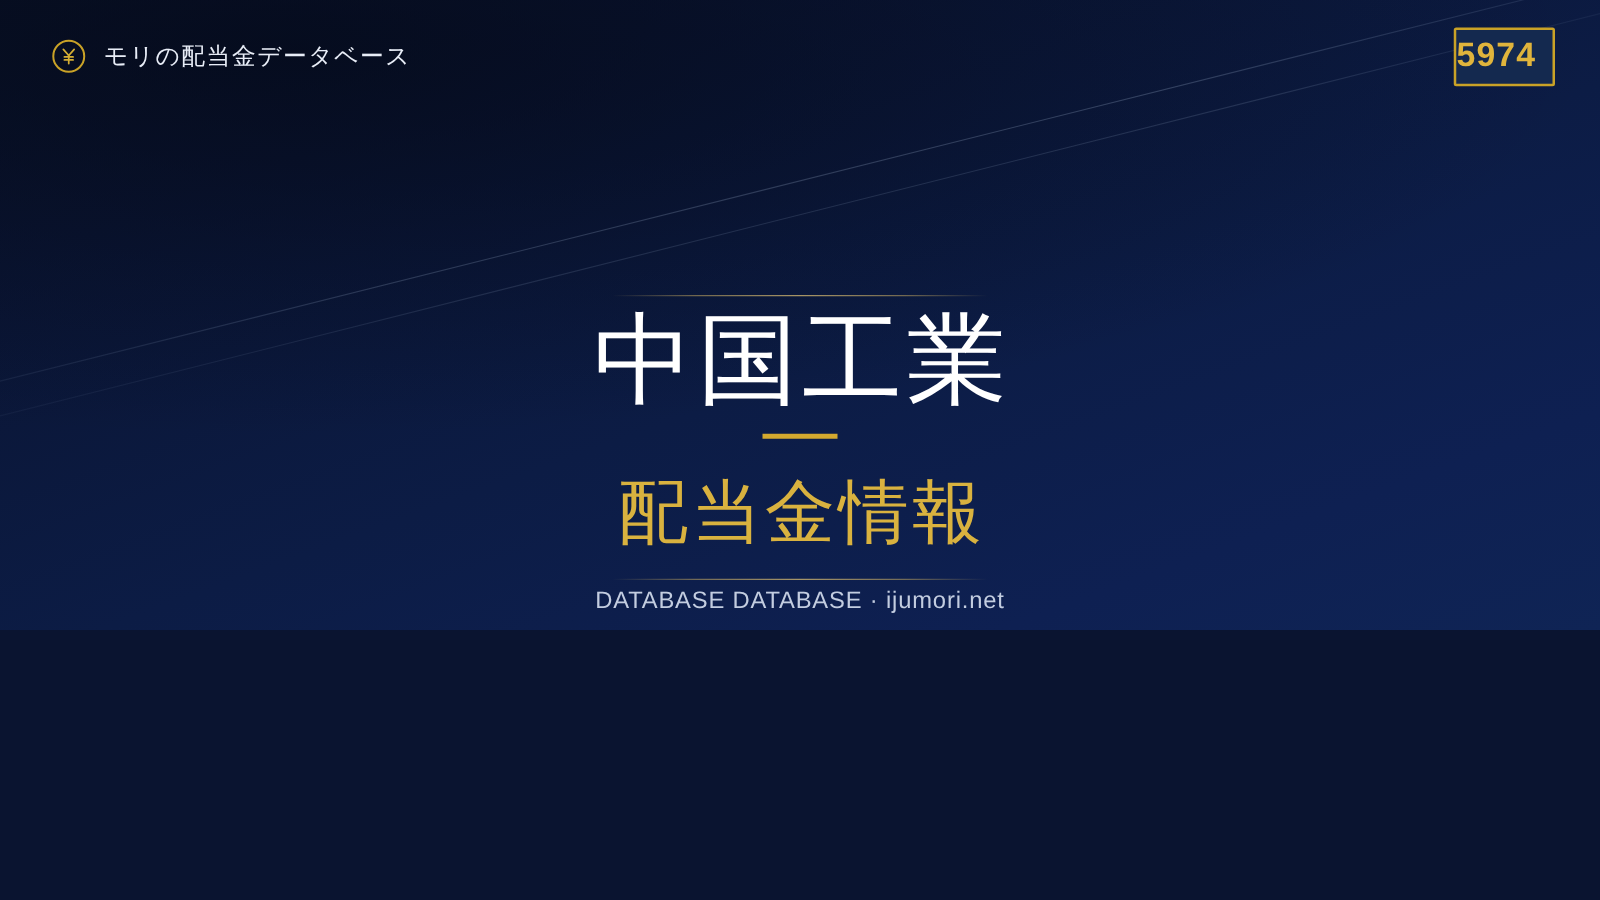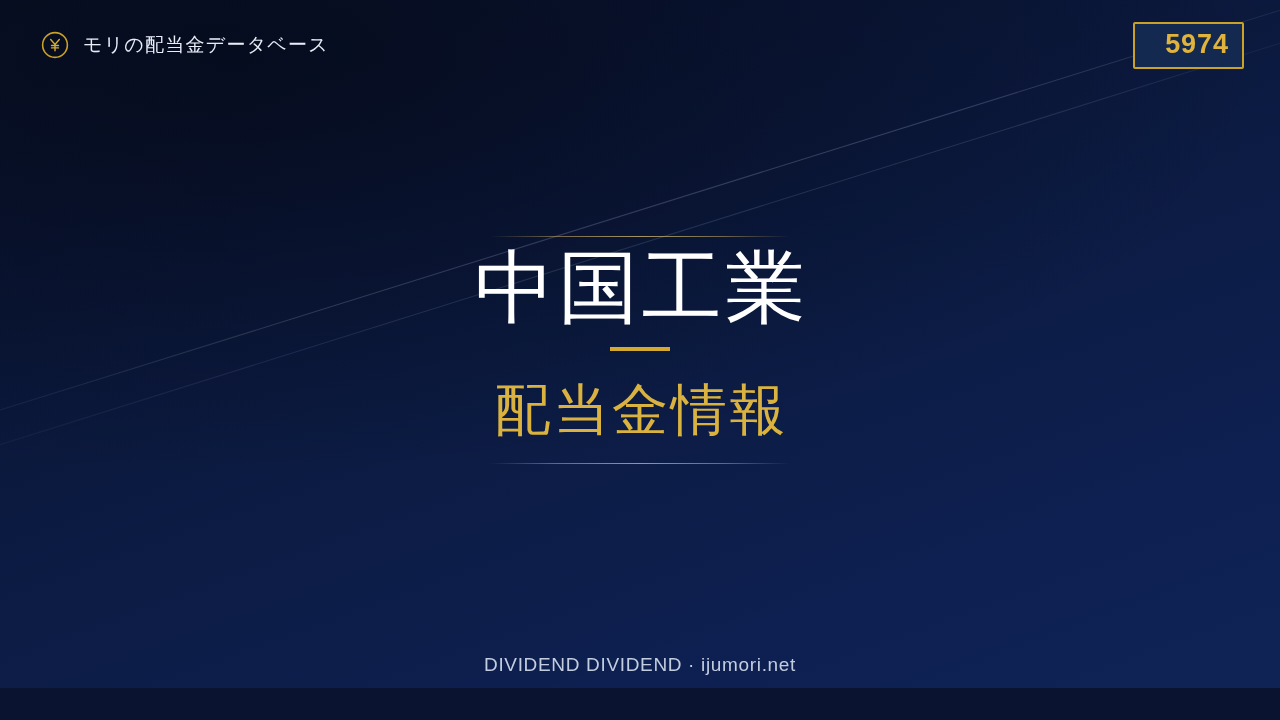--- a/index.html
+++ b/index.html
@@ -12,21 +12,21 @@
   }
 
   body {
     font-family: "Liberation Sans", "DejaVu Sans", sans-serif;
     background: #0a1430;
   }
 
   #slide {
     position: relative;
     width: 1280px;
-    height: 688px;
+    height: 504px;
     overflow: hidden;
     background:
       linear-gradient(160deg, #091229 0%, #0a1534 22%, #0c1c45 55%, #0e2052 82%, #0f2455 100%);
   }
 
   
   .bg-vignette {
     position: absolute;
     inset: 0;
     background:
@@ -76,21 +76,21 @@
 
   .ticker-badge {
     margin-left: auto;
     border: 2px solid #c9a227;
     background: #14294f;
     color: #e0b43c;
     font-size: 27px;
     font-weight: 700;
     letter-spacing: 0.035em;
     line-height: 1;
-    padding: 7px 13px 9px 30px;
+    padding: 7px 13px 9px 0;
     border-radius: 2px;
   }
 
   
   .hero {
     position: absolute;
     left: 0;
     right: 0;
     top: 236px;
     display: flex;
@@ -212,16 +212,16 @@
 
     <div class="gold-divider"></div>
 
     <h2 class="section-label">配当金情報</h2>
 
     <div class="hero-rule bottom"></div>
 
   </main>
 
   <footer class="site-footer">
-    <span class="footer-text">DIVIDEND DIVIDEND · ijumori.net</span>
+    <span class="footer-text">DATABASE DATABASE · ijumori.net</span>
   </footer>
 
 </div>
 
 </body></html>

